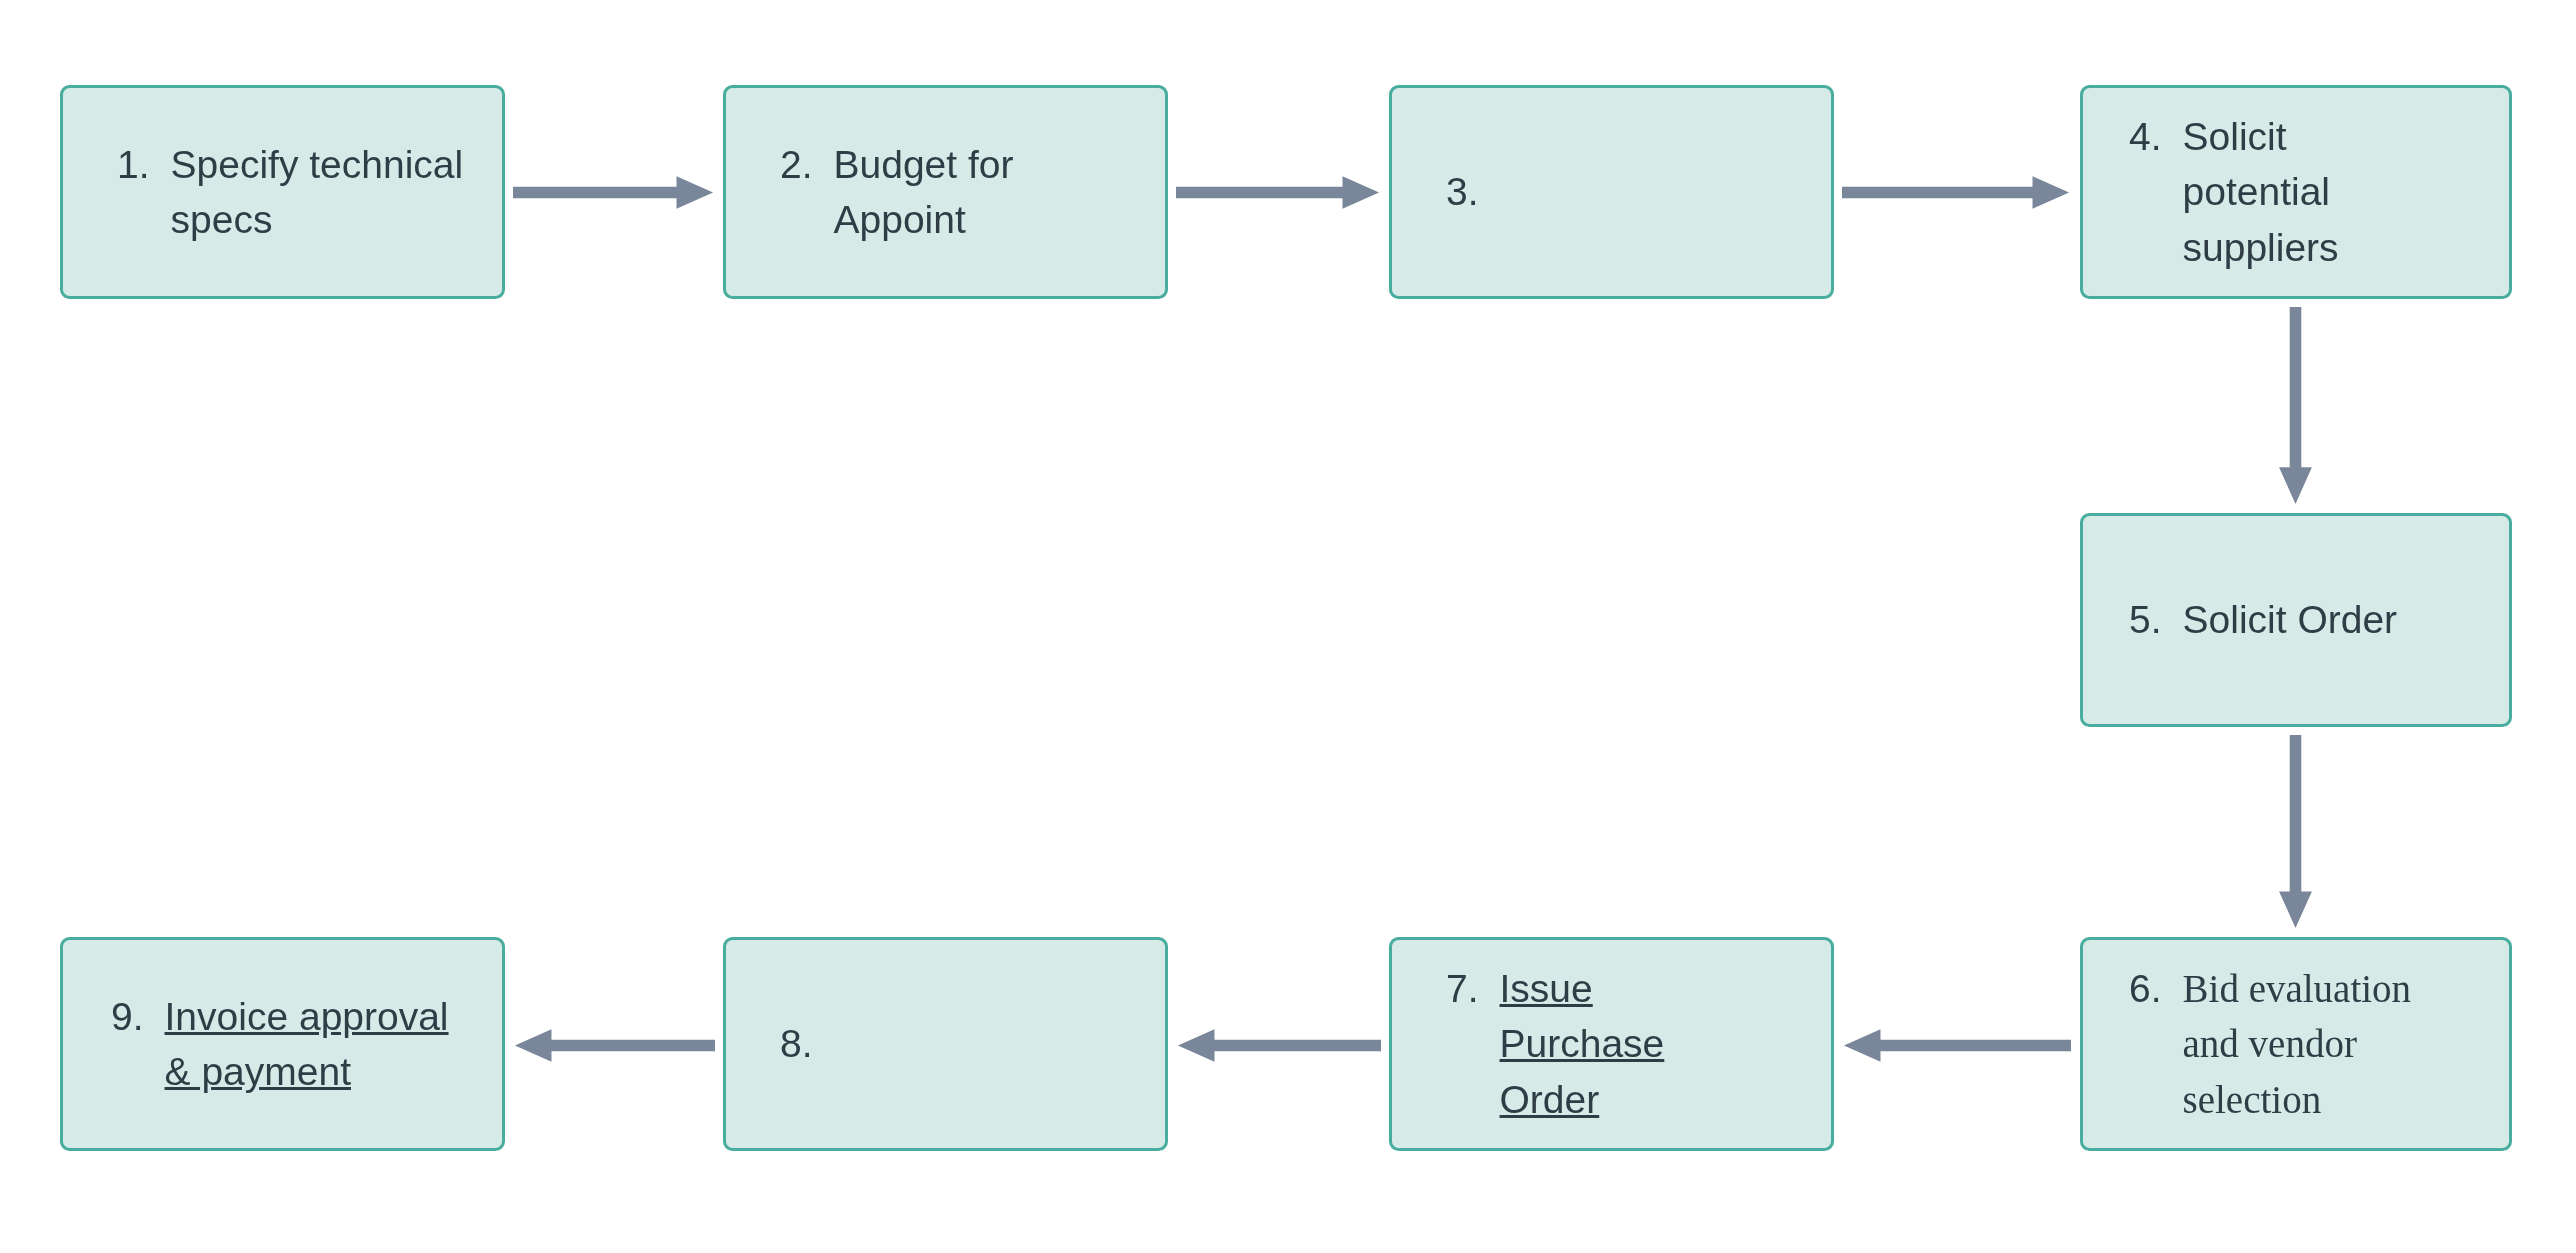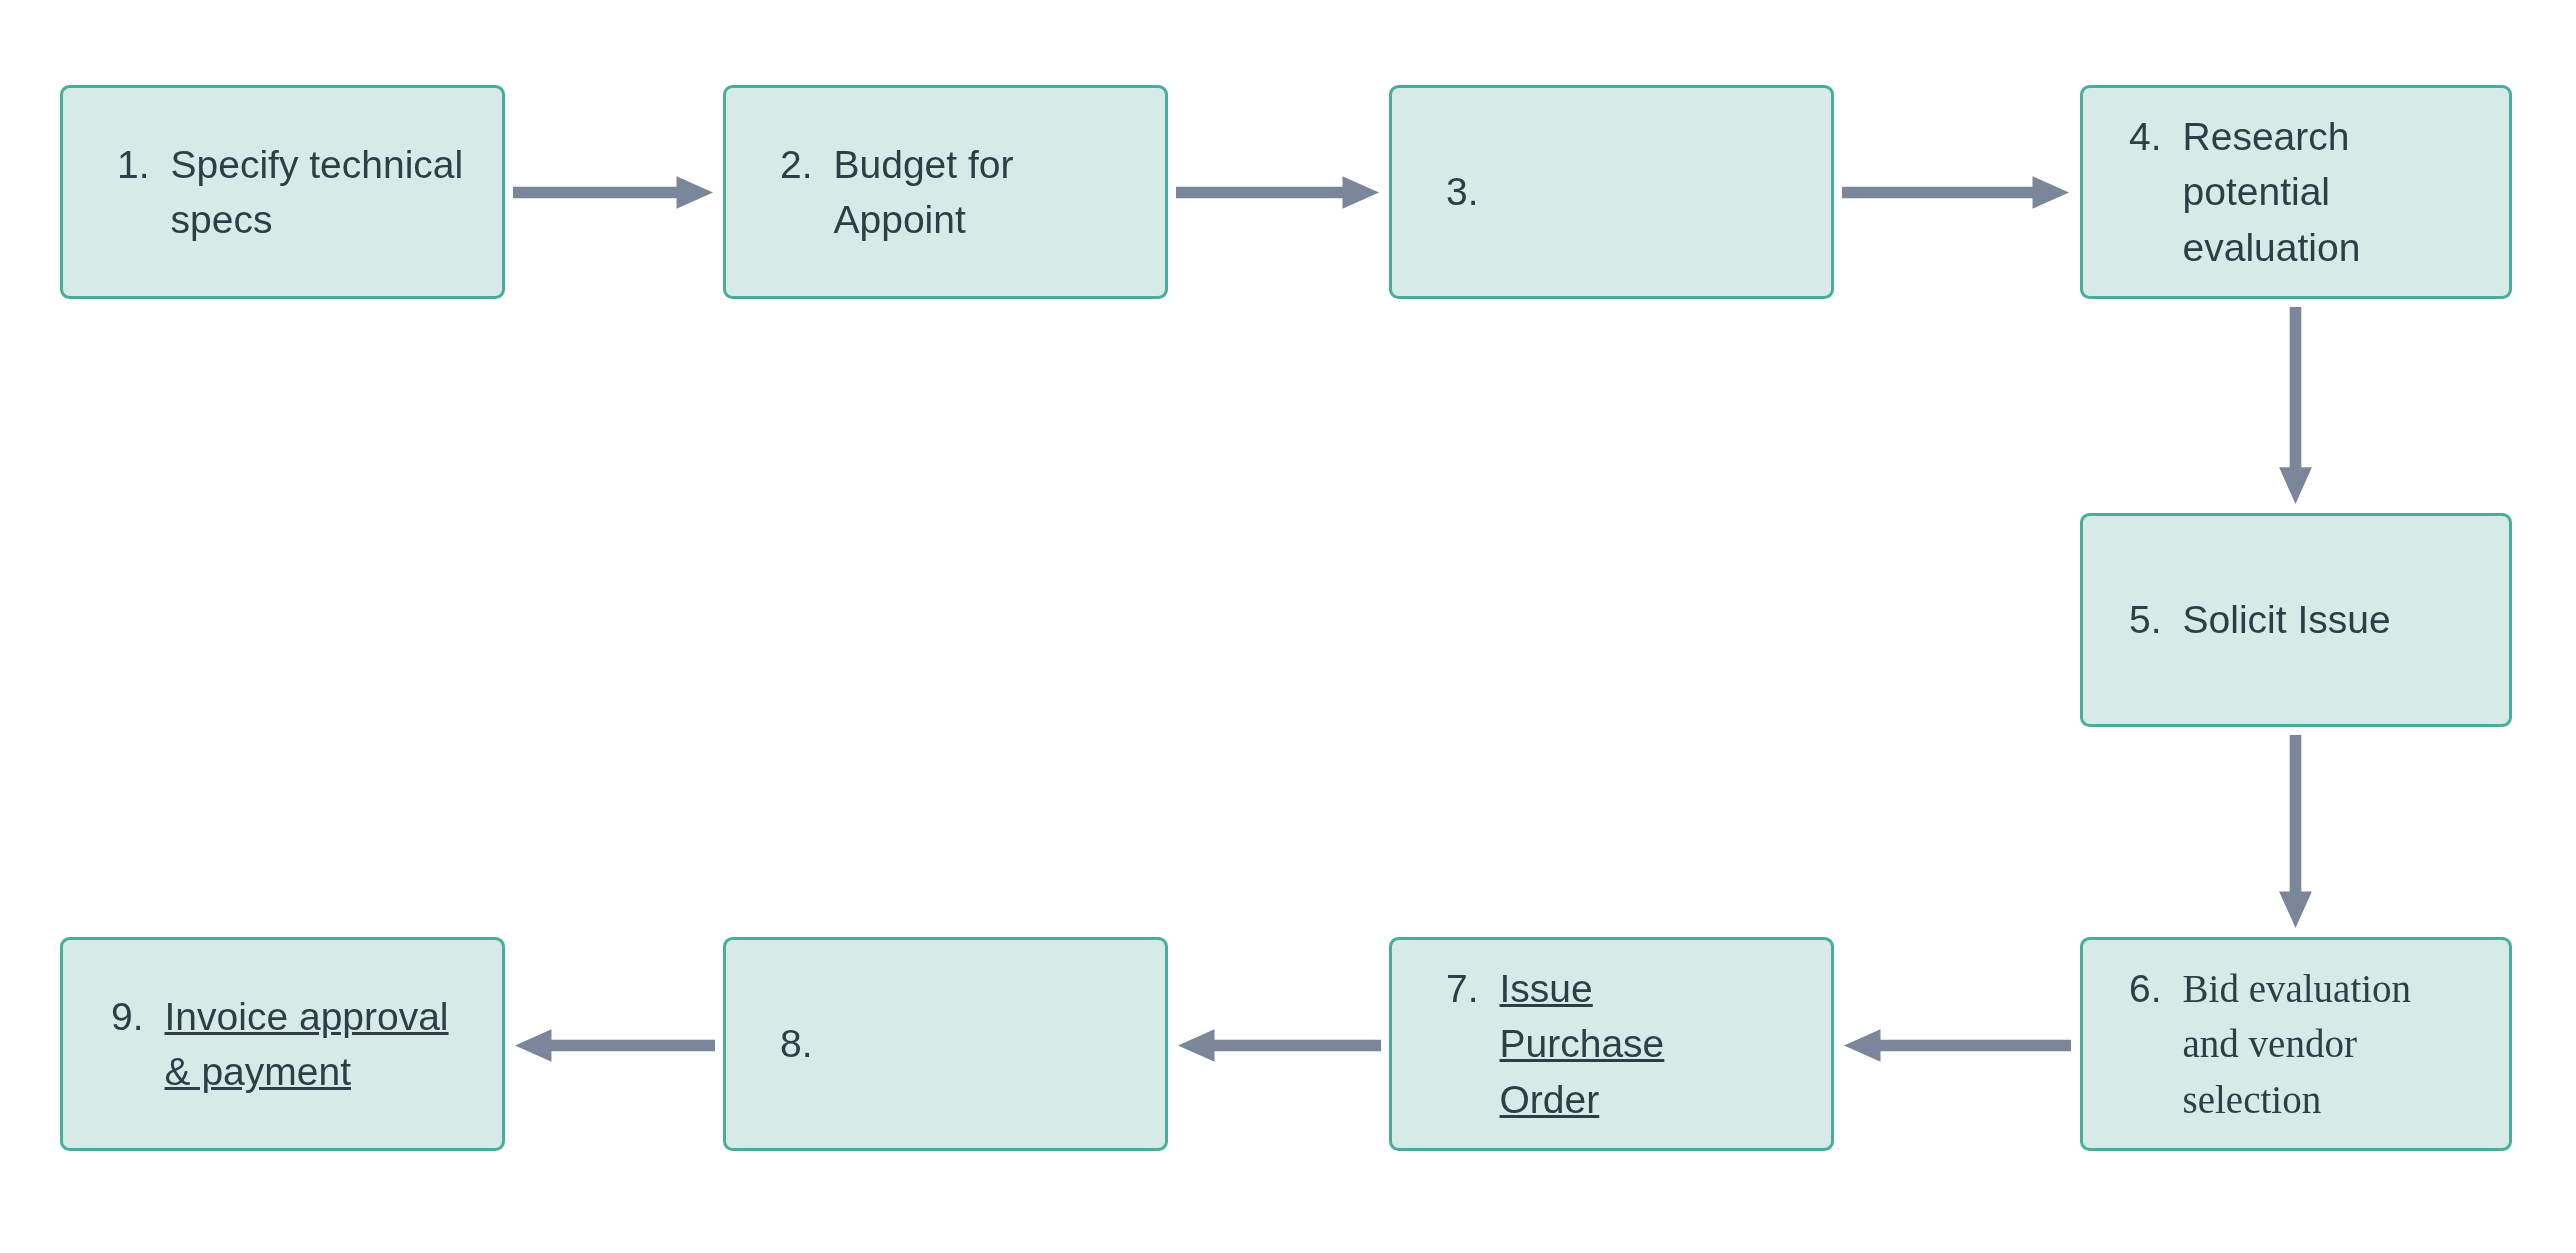--- a/index.html
+++ b/index.html
@@ -79,28 +79,28 @@
 
   <div class="node" style="left:1389px; top:85px; width:445px; height:214px;">
     <div class="node-inner">
       <span class="node-num">3.</span>
     </div>
   </div>
 
   <div class="node" style="left:2080px; top:85px; width:432px; height:214px;">
     <div class="node-inner" style="padding-left:46px;">
       <span class="node-num">4.</span>
-      <span class="node-label" style="max-width:202px;">Research potential evaluation</span>
+      <span class="node-label" style="max-width:202px;">Solicit potential suppliers</span>
     </div>
   </div>
 
   <div class="node" style="left:2080px; top:513px; width:432px; height:214px;">
     <div class="node-inner" style="padding-left:46px;">
       <span class="node-num">5.</span>
-      <span class="node-label">Solicit Issue</span>
+      <span class="node-label">Solicit Order</span>
     </div>
   </div>
 
   <div class="node" style="left:2080px; top:937px; width:432px; height:214px;">
     <div class="node-inner" style="padding-left:46px;">
       <span class="node-num">6.</span>
       <span class="node-label" style="max-width:253px;font-family:Liberation Serif, serif;">Bid evaluation and vendor selection</span>
     </div>
   </div>
 

